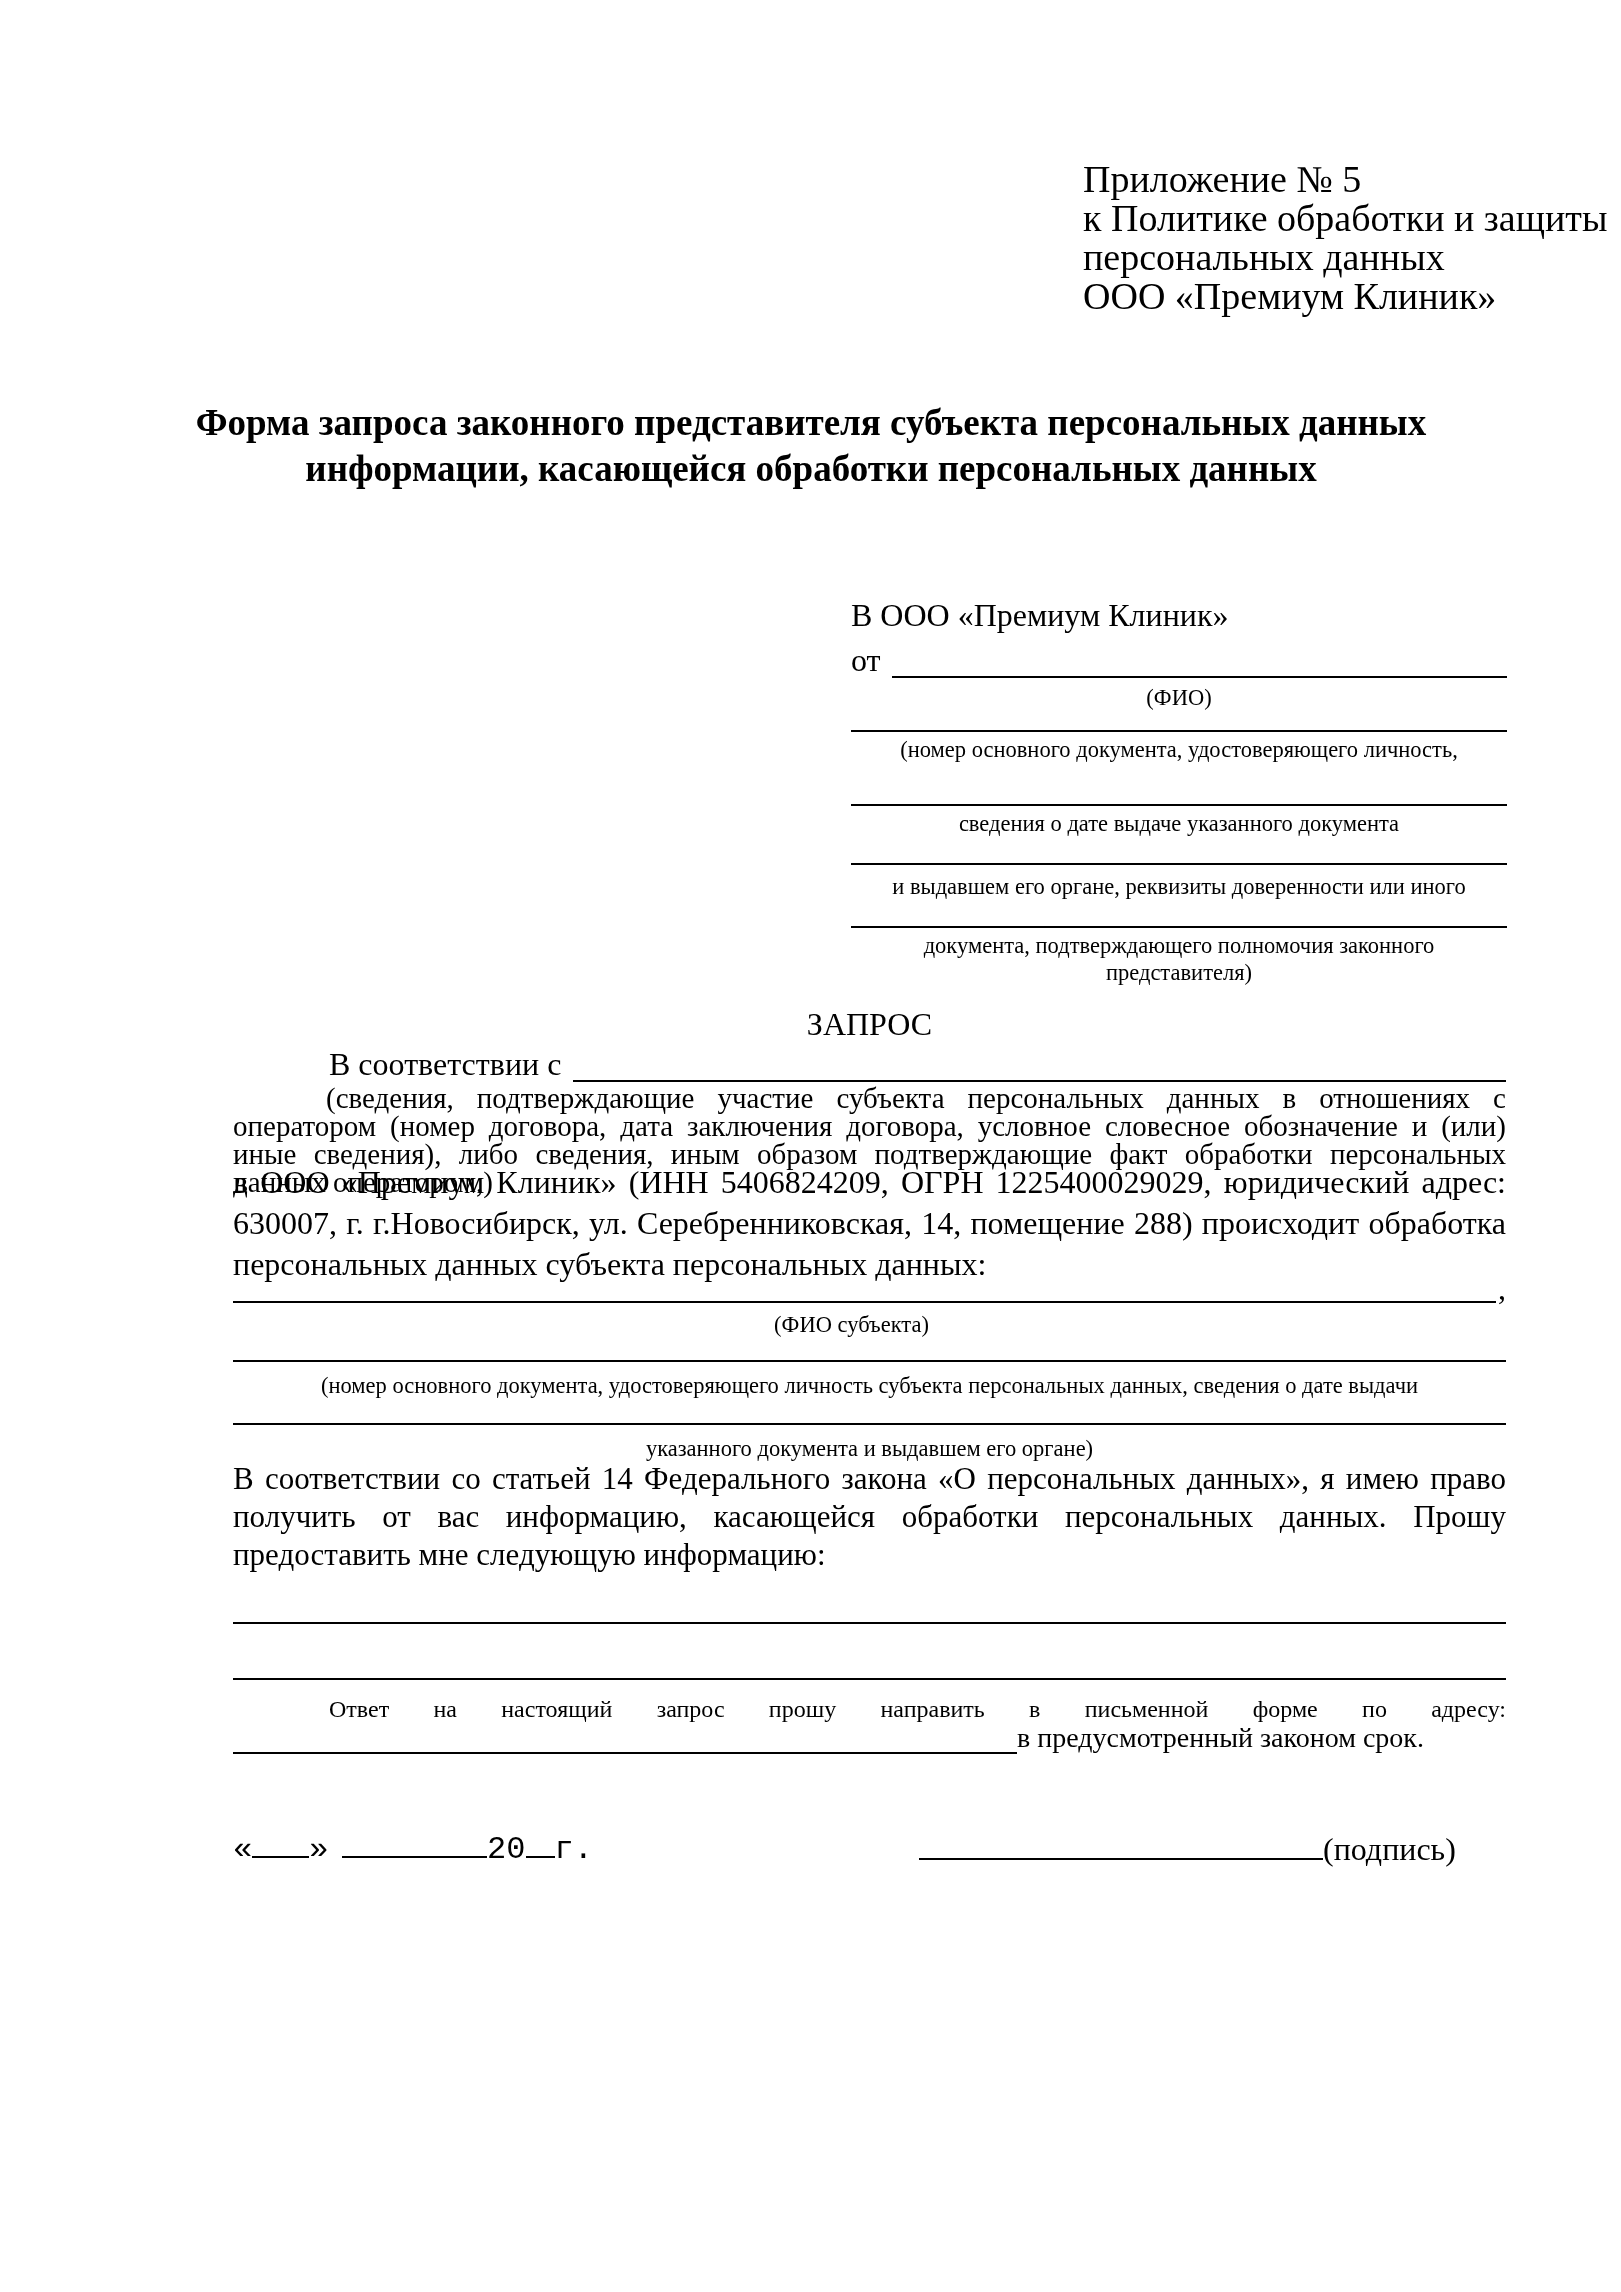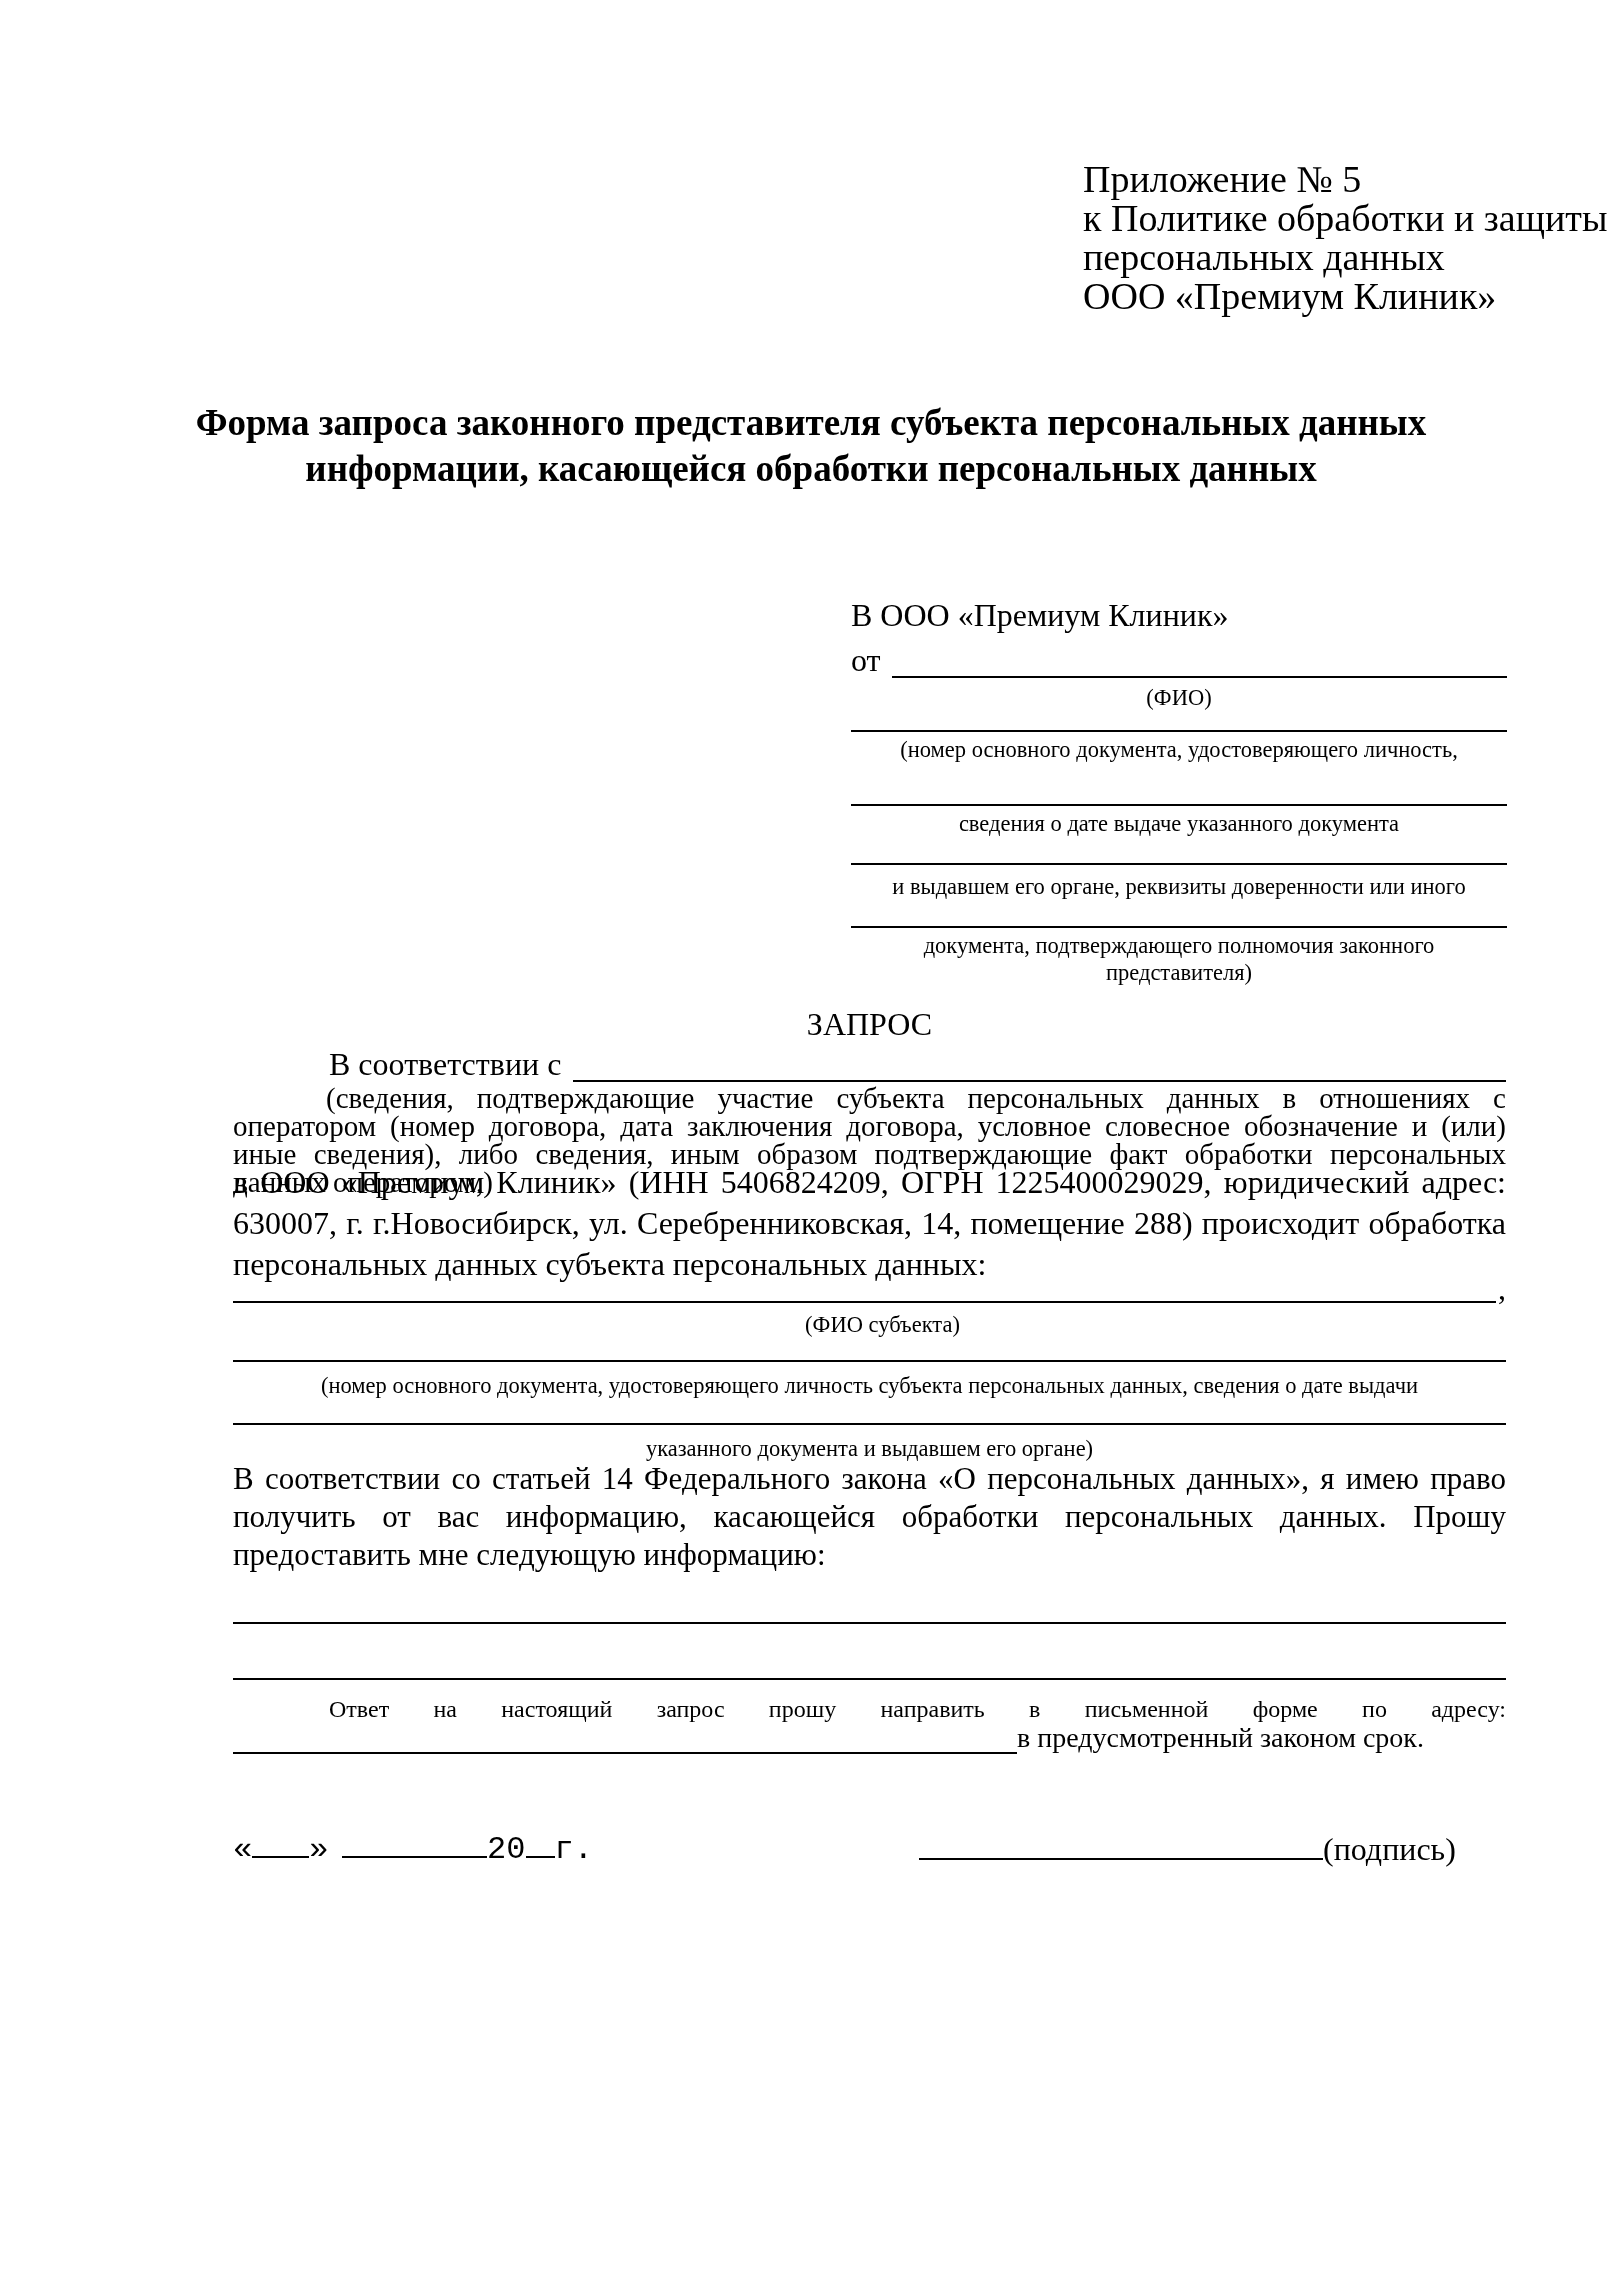--- a/index.html
+++ b/index.html
@@ -35,21 +35,21 @@
   #accordance .label { line-height:35px; }
   #accordance .uline { flex:1; height:0; margin-left:11.8px; }
   #smallprint { left:233px; top:1084px; width:1273px; font-size:29px; line-height:28px;
                 text-align:justify; text-indent:93px; }
   #operator { left:233px; top:1162px; width:1273px; font-size:32px; line-height:41px;
               text-align:justify; }
   #subjectrow { left:233px; top:1270px; width:1273px; height:33px; display:flex;
                 align-items:flex-end; font-size:32px; }
   #subjectrow .uline { flex:1; height:0; }
   #subjectrow .comma { line-height:29px; padding-left:2px; }
-  #fiosubjcap { left:246px; top:1311px; width:1273px;text-align:center; }
+  #fiosubjcap { left:215px; top:1311px; width:1273px;text-align:center; }
   #docline1 { left:233px; top:1360px; width:1273px; }
   #doccap1 { left:233px; top:1372px; width:1273px; }
   #docline2 { left:233px; top:1423px; width:1273px; }
   #doccap2 { left:233px; top:1435px; width:1273px; }
   #law { left:233px; top:1460px; width:1273px; font-size:31px; line-height:38px;
          text-align:justify; }
   #blankA { left:233px; top:1622px; width:1273px; }
   #blankB { left:233px; top:1678px; width:1273px; }
   #answer1 { left:233px; top:1692px; width:1273px; font-size:24px; line-height:35px;
              text-align:justify; text-align-last:justify; text-indent:96px; }

